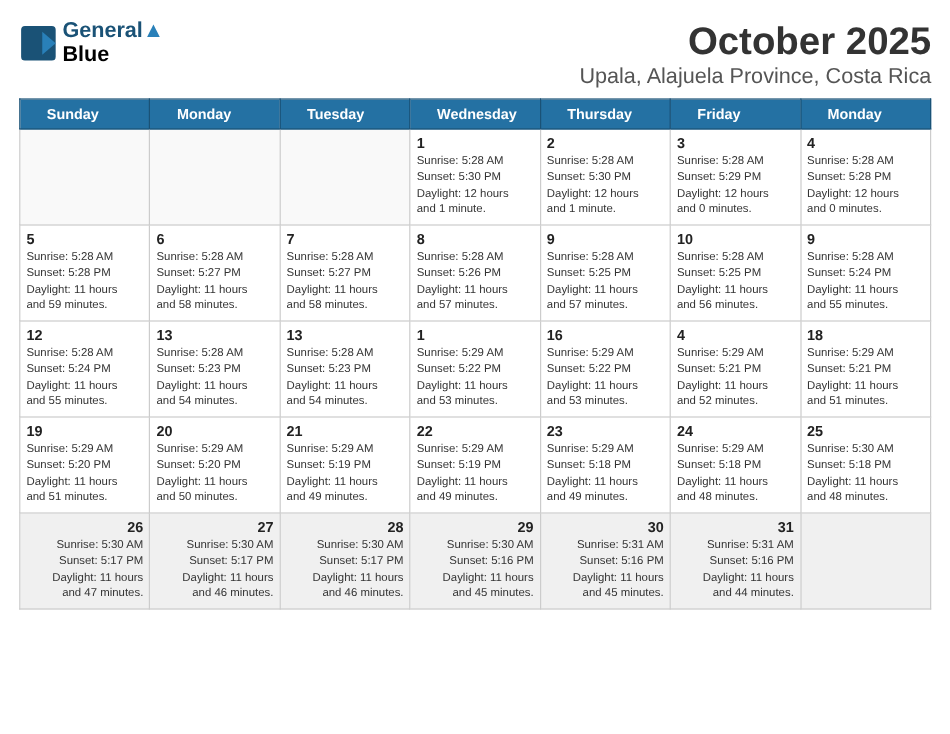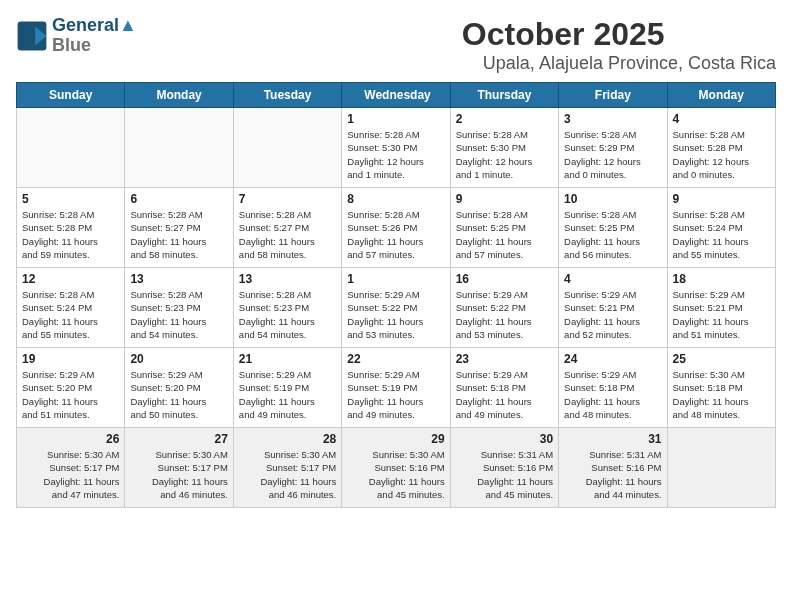--- a/index.html
+++ b/index.html
@@ -28,40 +28,41 @@
       line-height: 1.1;
     }
     .logo-text span {
       color: #2980b9;
     }
     .logo-icon {
       width: 32px;
       height: 32px;
     }
     .title-block {
+      text-align: right;
     }
     .month-title {
       font-size: 32px;
       font-weight: bold;
       color: #333;
     }
     .subtitle {
       font-size: 18px;
       color: #555;
       margin-left: 21px;
     }
     table {
       width: 100%;
       border-collapse: collapse;
       table-layout: fixed;
     }
     th {
       background-color: #2471a3;
       color: #fff;
-      text-align: center;
+      text-align: left;
       padding: 5px 22px;
       font-size: 12px;
       font-weight: bold;
       border: 1px solid #1a5276;
     }
     td {
       border: 1px solid #ccc;
       vertical-align: top;
       padding: 4px 5px;
       height: 80px;
@@ -92,21 +93,21 @@
 <body>
 
 <div class="header">
   <div class="logo">
     <svg class="logo-icon" viewBox="0 0 40 40">
       <rect x="2" y="2" width="36" height="36" rx="4" fill="#1a5276"></rect>
       <polygon points="24,8 38,20 24,32" fill="#2980b9"></polygon>
     </svg>
     <div class="logo-text">
       <div>General<span>▲</span></div>
-      <div style="color:#737373;">Blue</div>
+      <div style="color:#000000;">Blue</div>
     </div>
   </div>
   <div class="title-block">
     <div class="month-title">October 2025</div>
     <div class="subtitle">Upala, Alajuela Province, Costa Rica</div>
   </div>
 </div>
 
 <table>
   <thead>

